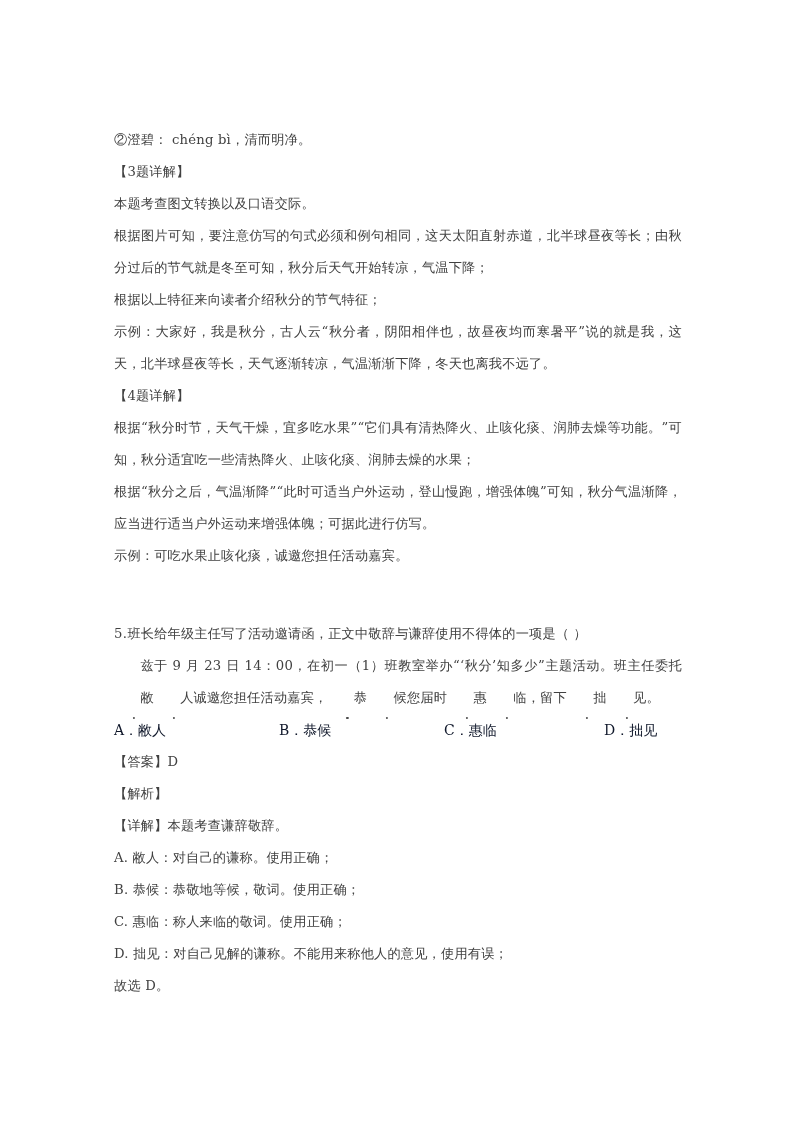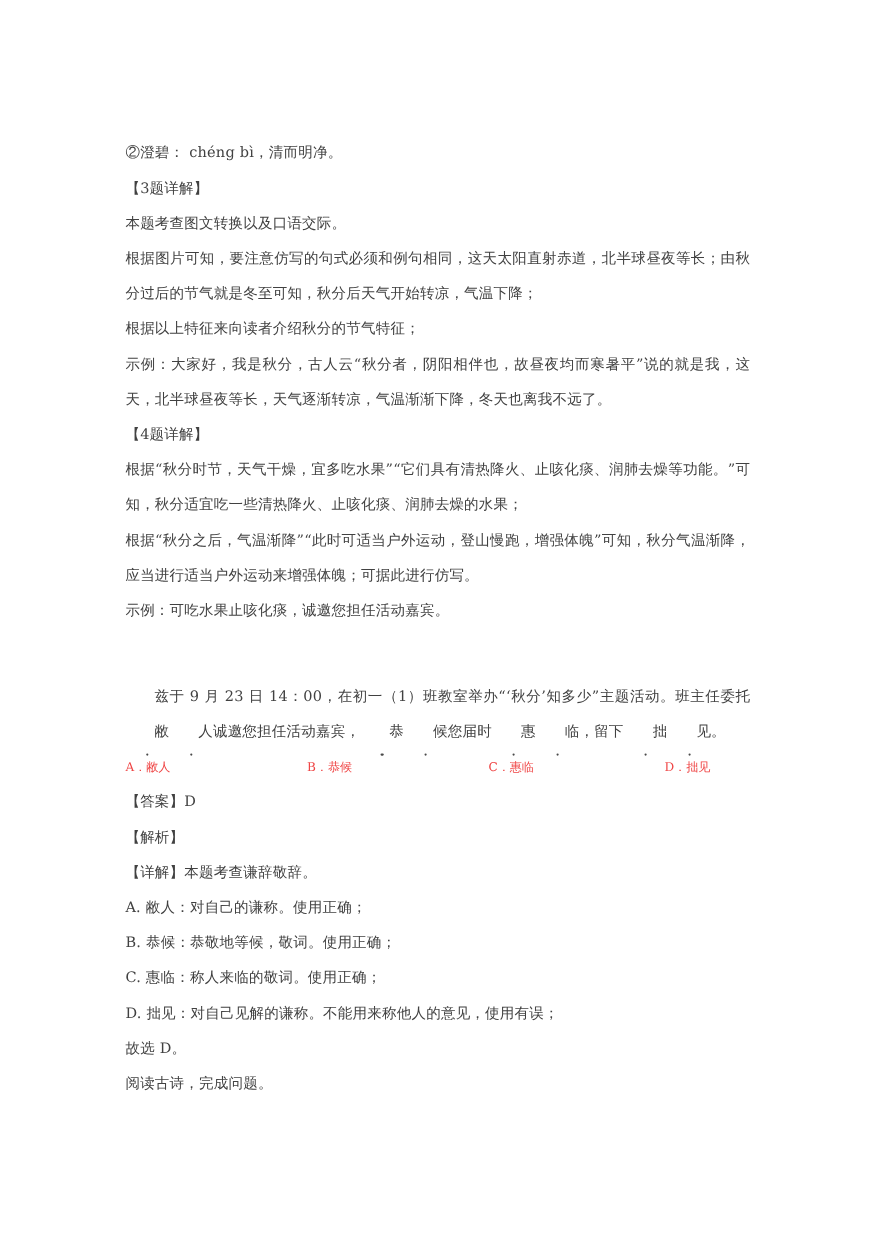--- a/index.html
+++ b/index.html
@@ -48,23 +48,23 @@
     text-align: justify;
     text-justify: inter-ideograph;
     letter-spacing: 0.2px;
   }
   .indent { text-indent: 2em; }
   .gap-lg { height: 46px; }
 
   
   .options {
     display: block;
-    font-size: 11px;
+    font-size: 14px;
     line-height: 32px;
-    color: #ef4444;
+    color: #0f172a;
     position: relative;
     height: 32px;
     text-decoration: underline;
   }
   .opt {
     position: absolute;
     top: 0;
     white-space: nowrap;
   }
   .opt-a { left: 0px; }
@@ -129,20 +129,21 @@
 
 
     <div class="para">根据“秋分时节，天气干燥，宜多吃水果”“它们具有清热降火、止咳化痰、润肺去燥等功能。”可知，秋分适宜吃一些清热降火、止咳化痰、润肺去燥的水果；</div>
 
     <div class="para">根据“秋分之后，气温渐降”“此时可适当户外运动，登山慢跑，增强体魄”可知，秋分气温渐降，应当进行适当户外运动来增强体魄；可据此进行仿写。</div>
 
     <div class="para">示例：可吃水果止咳化痰，诚邀您担任活动嘉宾。</div>
 
     <div class="gap-lg"></div>
 
+    <div class="para"><span class="latin">5.</span><span>班长给年级主任写了活动邀请函，正文中敬辞与谦辞使用不得体的一项是（      ）</span></div>
 
     <div class="para indent"><span>兹于 9 月 23 日 14：00，在初一（1）班教室举办“‘秋分’知多少”主题活动。班主任委托</span><span><span class="dotted">敝</span><span class="dotted">人</span></span><span>诚邀您担任活动嘉宾，</span><span><span class="dotted">恭</span><span class="dotted">候</span></span><span>您届时</span><span><span class="dotted">惠</span><span class="dotted">临</span></span><span>，留下</span><span><span class="dotted">拙</span><span class="dotted">见</span></span><span>。</span></div>
 
     <div class="options">
       <span class="opt opt-a">A．敝人</span>
       <span class="opt opt-b">B．恭候</span>
       <span class="opt opt-c">C．惠临</span>
       <span class="opt opt-d">D．拙见</span>
     </div>
 

